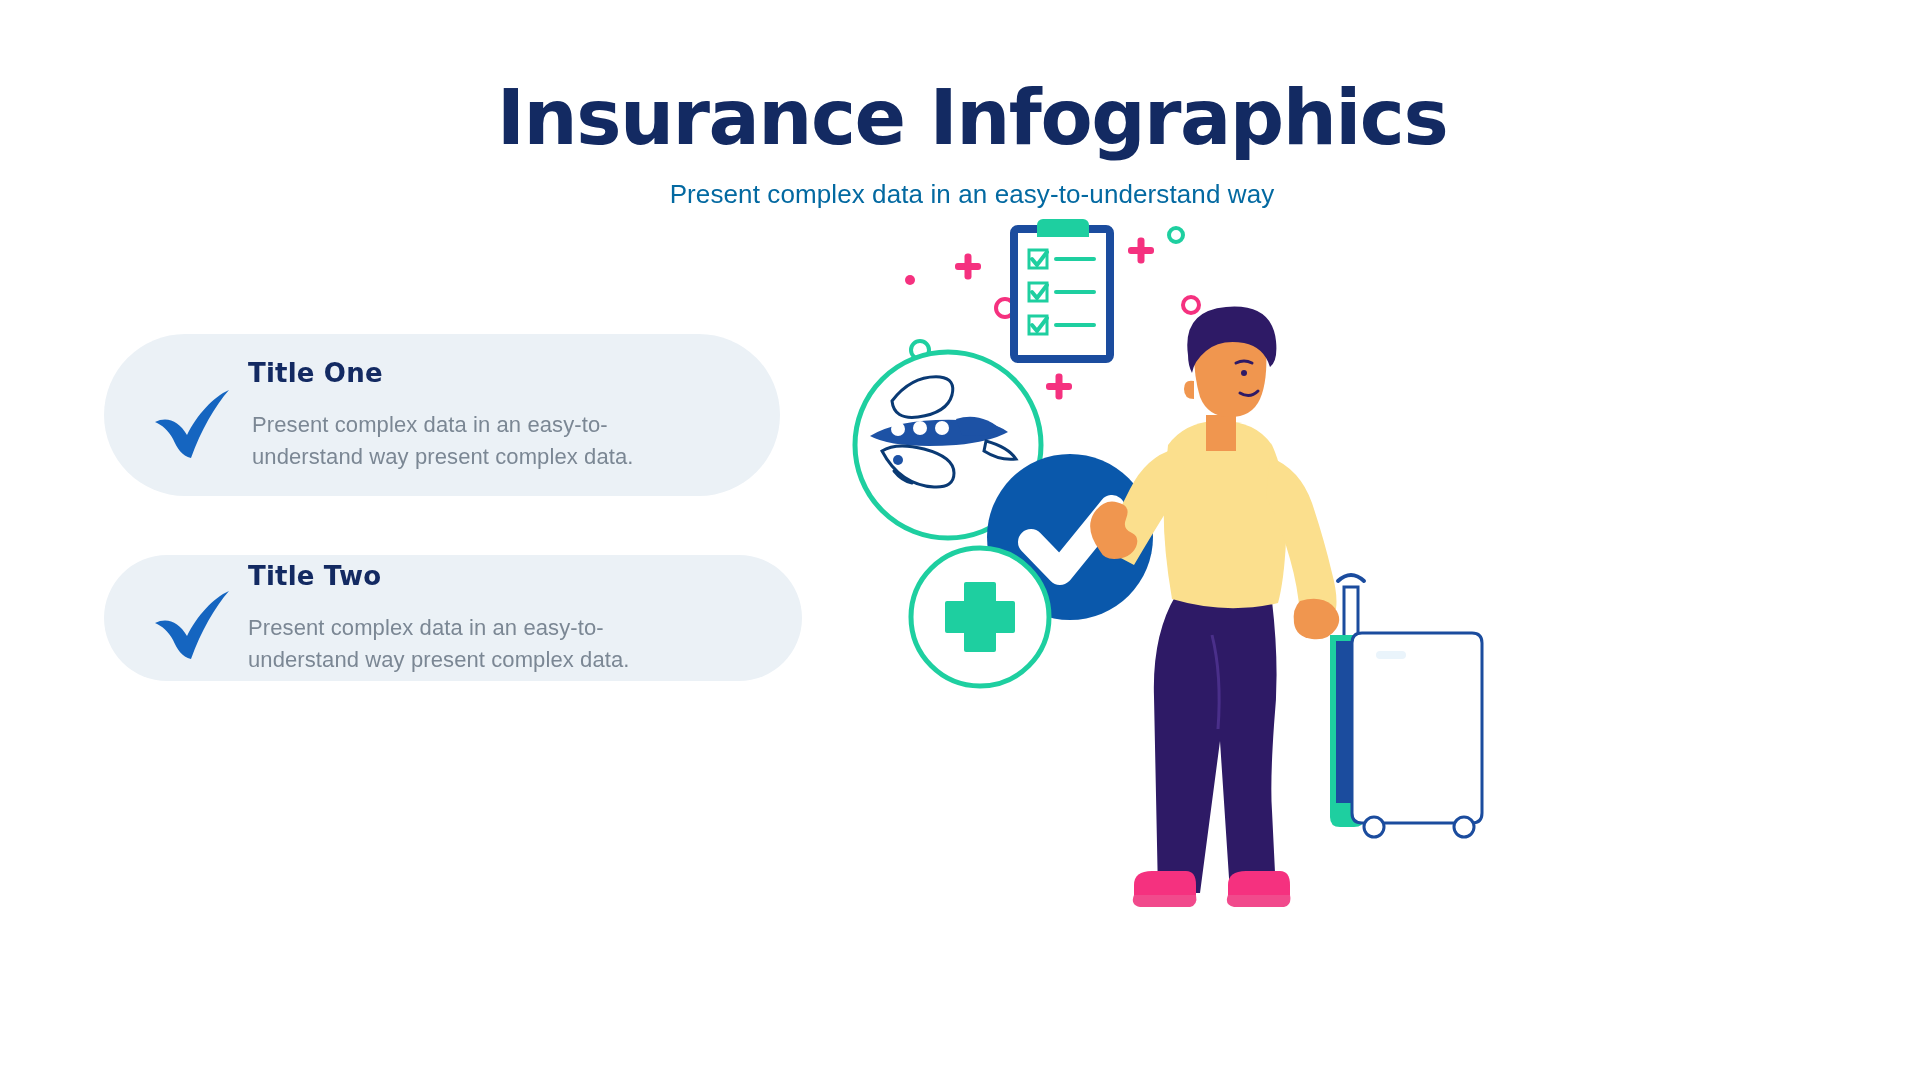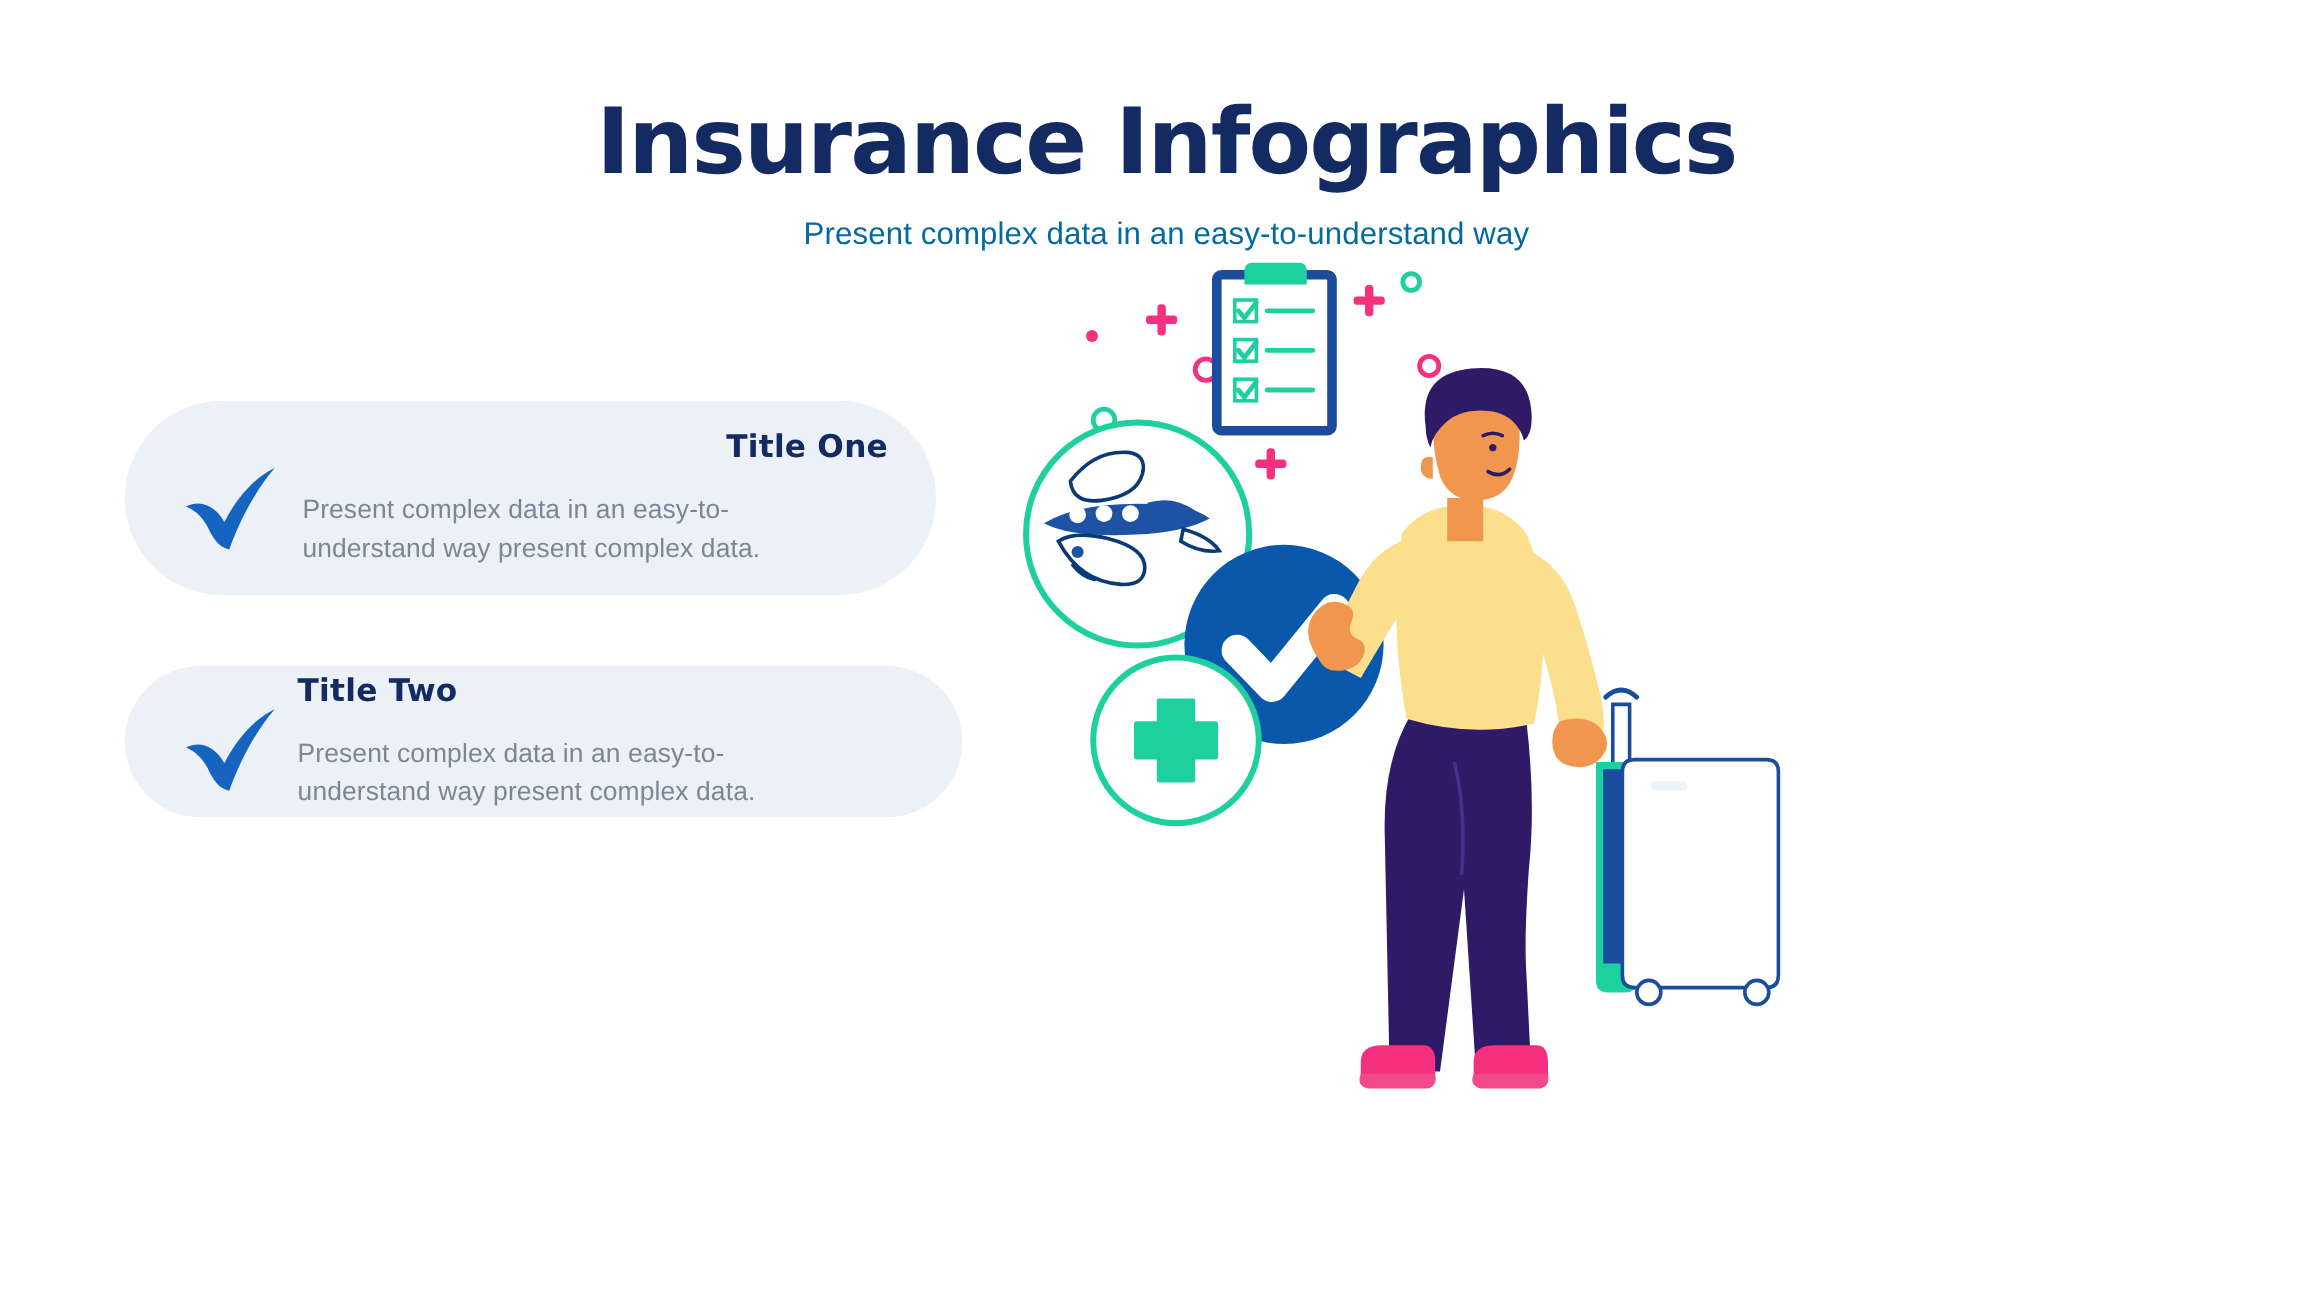--- a/index.html
+++ b/index.html
@@ -31,21 +31,21 @@
 
   .check-wrap { width:104px; flex:0 0 104px; display:flex; align-items:center; justify-content:center; }
   .card-1 .check-wrap { margin-top:20px; }
   .card-2 .check-wrap { margin-top:16px; }
 
   .card-text { flex:1 1 auto; }
   .card-title {
     font-size:26px; font-weight:700; color:#132a62; letter-spacing:.2px;
     font-family:"DejaVu Sans", sans-serif; margin-bottom:8px;
   }
-  .card-1 .card-title { margin-left:4px;text-align:right; }
+  .card-1 .card-title { margin-left:4px; }
   .card-2 .card-title { margin-left:4px; }
   .card-desc {
     font-size:22px; color:#7b8794; line-height:1.42; letter-spacing:.1px;
     font-family:"Liberation Sans", sans-serif; max-width:430px;margin-top:21px;
   }
   .card-1 .card-desc { margin-left:8px; }
   .card-2 .card-desc { margin-left:4px; }
 
   
   .illus { position:absolute; left:838px; top:205px; width:700px; height:650px; }

